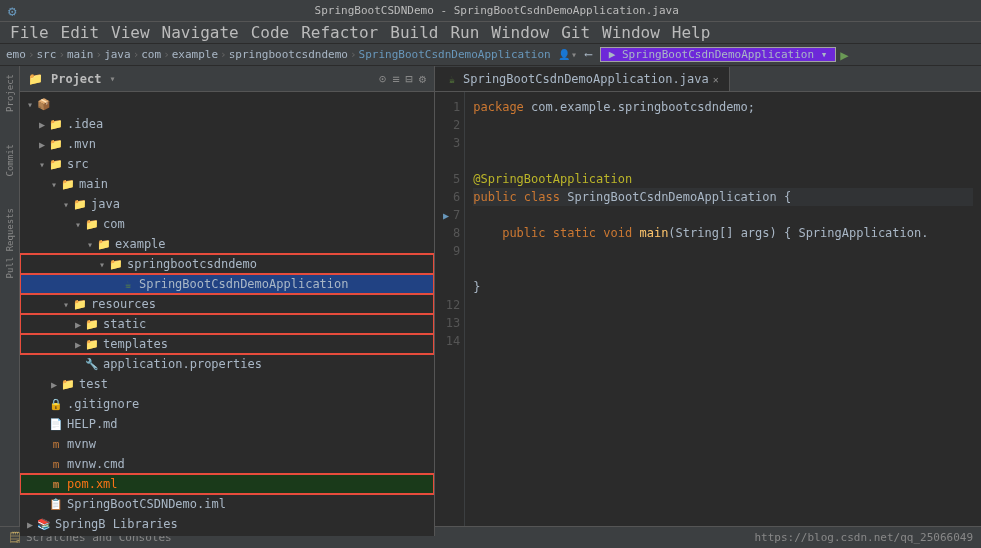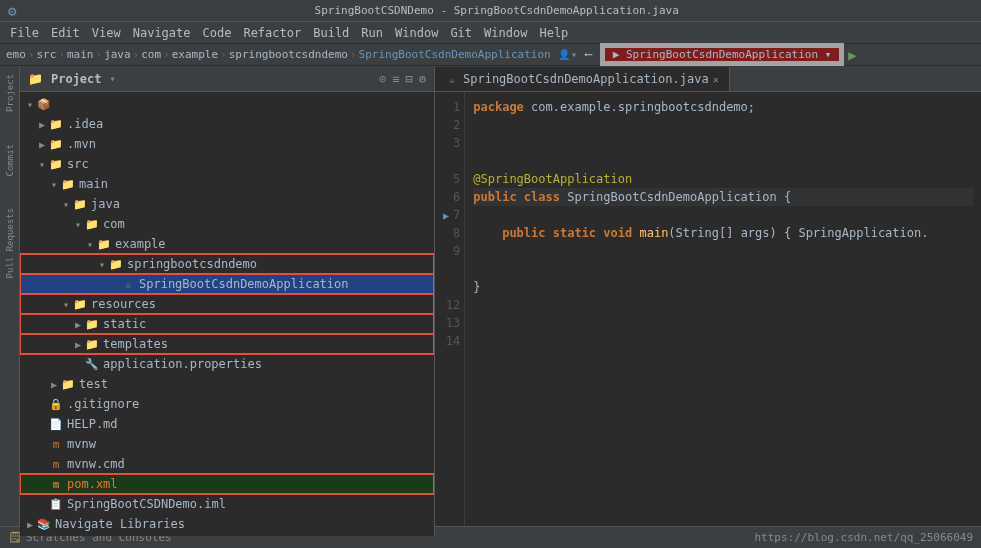--- a/index.html
+++ b/index.html
@@ -3,21 +3,21 @@
   <meta charset="utf-8">
   <style>
     * { box-sizing: border-box; margin: 0; padding: 0; }
     body { font-family: 'Consolas', 'Monaco', monospace; font-size: 12px; background: #2b2b2b; color: #a9b7c6; overflow: hidden; width: 981px; height: 548px; }
 
     
     #titlebar { background: #3c3f41; height: 22px; display: flex; align-items: center; padding: 0 8px; font-size: 11px; color: #bbbbbb; border-bottom: 1px solid #555; }
     #titlebar .title-text { margin-left: auto; margin-right: auto; }
 
     
-    #menubar { background: #3c3f41; height: 22px; display: flex; align-items: center; padding: 0 4px; font-size: 12px; color: #bbbbbb; border-bottom: 1px solid #2b2b2b; }
+    #menubar { background: #3c3f41; height: 22px; display: flex; align-items: center; padding: 0 4px; font-size: 16px; color: #bbbbbb; border-bottom: 1px solid #2b2b2b; }
     #menubar span { padding: 0 6px; cursor: pointer; }
 
     
     #breadcrumb { background: #3c3f41; height: 22px; display: flex; align-items: center; padding: 0 6px; font-size: 11px; color: #a9b7c6; border-bottom: 1px solid #2b2b2b; }
     #breadcrumb .bc-item { color: #a9b7c6; }
     #breadcrumb .bc-sep { color: #666; margin: 0 2px; }
     #breadcrumb .bc-active { color: #6897bb; }
 
     
     #main { display: flex; height: calc(548px - 22px - 22px - 22px - 22px); }
@@ -58,21 +58,21 @@
     .tab-close { color: #888; font-size: 10px; cursor: pointer; }
     .tab-icon { width: 14px; height: 14px; display: inline-flex; align-items: center; justify-content: center; font-size: 10px; color: #5f8b3f; }
 
     #editor-content { flex: 1; display: flex; overflow: hidden; }
     #line-numbers { background: #2b2b2b; padding: 6px 4px 6px 8px; color: #555; font-size: 12px; line-height: 1.5; text-align: right; user-select: none; min-width: 30px; border-right: 1px solid #3c3f41; }
     #line-numbers div { height: 18px; display: flex; align-items: center; justify-content: flex-end; }
     .line-arrow { color: #6897bb; font-size: 10px; margin-right: 2px; }
 
     #code-area { flex: 1; padding: 6px 8px; font-size: 12px; line-height: 1.5; overflow: auto; }
     .code-line { height: 18px; display: flex; align-items: center; white-space: pre; }
-    .kw { color: #cc7832; font-weight: bold; }
+    .kw { color: #cc7832; }
     .ann { color: #bbb529; }
     .cls { color: #a9b7c6; }
     .cmt { color: #808080; }
     .fn { color: #ffc66d; }
     .cursor-line { background: #313335; }
 
     
     #bottom-bar { background: #3c3f41; height: 22px; display: flex; align-items: center; padding: 0 8px; font-size: 11px; color: #888; border-top: 1px solid #555; }
     #bottom-bar .url { margin-left: auto; color: #888; }
     .scratch-icon { margin-right: 4px; color: #d3b56b; }
@@ -119,21 +119,21 @@
   <span class="bc-sep">›</span>
   <span class="bc-item">com</span>
   <span class="bc-sep">›</span>
   <span class="bc-item">example</span>
   <span class="bc-sep">›</span>
   <span class="bc-item">springbootcsdndemo</span>
   <span class="bc-sep">›</span>
   <span class="bc-active">SpringBootCsdnDemoApplication</span>
   <span style="margin-left:8px; color:#888; font-size:10px;">👤▾</span>
   <span style="margin-left:8px;">⟵</span>
-  <span style="background:#7f1d1d; padding:0 8px; border:5px solid #a3a3a3; color:#a9b7c6; font-size:11px; margin-left:8px;">▶ SpringBootCsdnDemoApplication ▾</span>
+  <span style="background:#6d28d9; padding:0 8px; border:1px solid #a3a3a3; color:#a9b7c6; font-size:11px; margin-left:8px;">▶ SpringBootCsdnDemoApplication ▾</span>
   <span style="color:#6a9955; font-size:14px; margin-left:4px;">▶</span>
 </div>
 
 <div id="main">
 
   <div id="sidebar-strip">
     <span class="sidebar-strip-label">Project</span>
     <span class="sidebar-strip-label" style="margin-top:20px;">Commit</span>
     <span class="sidebar-strip-label" style="margin-top:20px;">Pull Requests</span>
   </div>
@@ -296,21 +296,21 @@
           <span class="indent" style="width:16px;"></span>
           <span class="arrow"></span>
           <span class="icon icon-module">📋</span>
           <span class="label">SpringBootCSDNDemo.iml</span>
         </div>
 
         <div class="tree-item">
           <span class="indent" style="width:4px;"></span>
           <span class="arrow">▶</span>
           <span class="icon icon-folder">📚</span>
-          <span class="label">Navigate Libraries</span>
+          <span class="label">SpringB Libraries</span>
         </div>
       </div>
     </div>
   </div>
 
   <div id="editor-panel">
     <div id="editor-tabs">
       <div class="editor-tab active">
         <span class="tab-icon">☕</span>
         <span>SpringBootCsdnDemoApplication.java</span>

